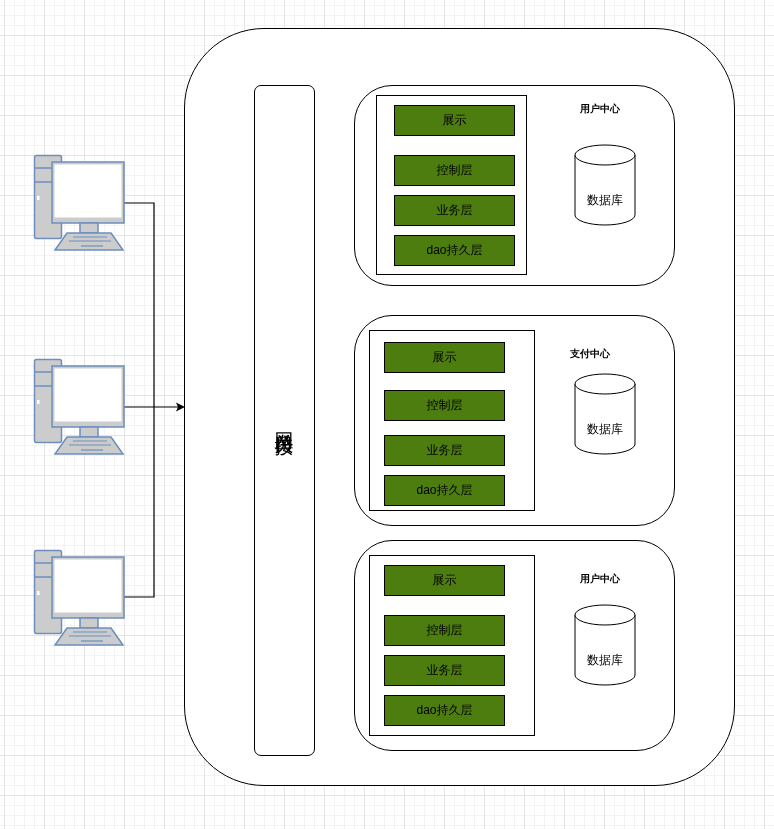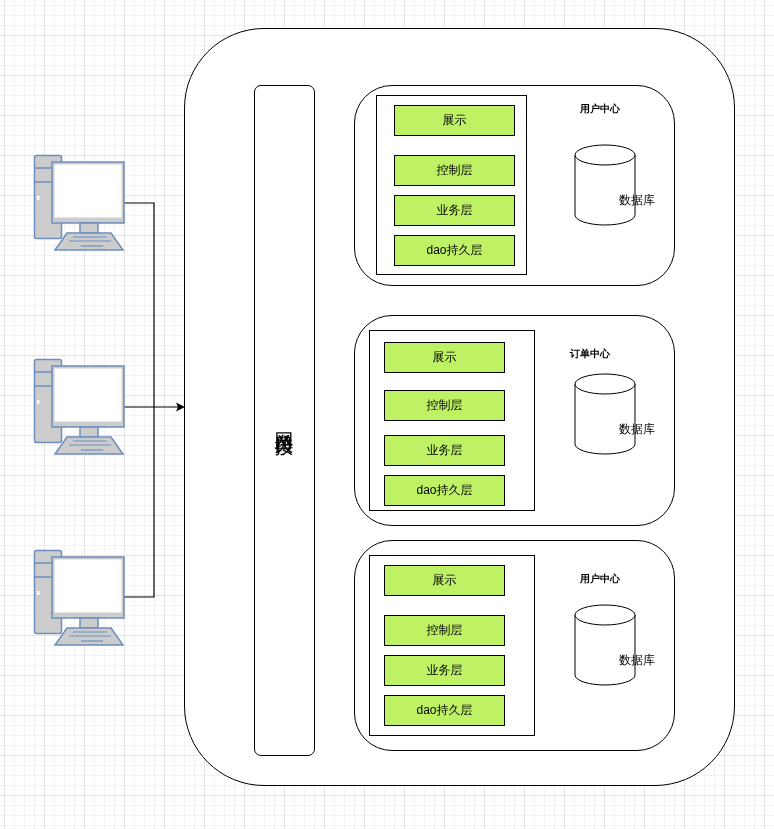--- a/index.html
+++ b/index.html
@@ -15,23 +15,23 @@
     background-position:4px 35px, 4px 35px, 4px 5px, 4px 5px;
     font-family:"Liberation Sans","DejaVu Sans",sans-serif;
     color:#000;
   }
   .abs { position:absolute; box-sizing:border-box; }
   #outer { left:184px; top:28px; width:551px; height:758px; border:1px solid #000; border-radius:80px; background:#fff; }
   #gateway { left:254px; top:85px; width:61px; height:671px; border:1px solid #000; border-radius:7px; background:#fff; display:flex; align-items:center; justify-content:center; }
   #gateway span { writing-mode:vertical-rl; text-orientation:upright; font-size:19px; letter-spacing:2px; line-height:1; }
   .center { border:1px solid #000; border-radius:38px; background:#fff; }
   .inner { border:1px solid #000; background:#fff; }
-  .layer { border:1px solid #000; background:#bef264; font-size:12px; display:flex; align-items:center; justify-content:center; }
+  .layer { border:1px solid #000; background:#4d7c0f; font-size:12px; display:flex; align-items:center; justify-content:center; }
   .ctitle { font-size:10px; white-space:nowrap;font-weight:bold; }
-  .db-label { font-size:12px;margin-left:32px; }
+  .db-label { font-size:12px; }
   svg { position:absolute; overflow:visible; }
 </style>
 </head>
 <body>
 
 <svg width="774" height="829" style="left:0;top:0;">
   <polyline points="124,203 154,203 154,407" fill="none" stroke="#000" stroke-width="1.2"></polyline>
   <polyline points="124,597 154,597 154,407" fill="none" stroke="#000" stroke-width="1.2"></polyline>
   <line x1="124" y1="407" x2="178" y2="407" stroke="#000" stroke-width="1.2"></line>
   <polygon points="185,407 176,402.5 178,407 176,411.5" fill="#000"></polygon>
@@ -115,21 +115,21 @@
   </div>
 <div class="abs layer" style="left:384px;top:390px;width:121px;height:31px;">
     <span>控制层</span>
   </div>
 <div class="abs layer" style="left:384px;top:435px;width:121px;height:31px;">
     <span>业务层</span>
   </div>
 <div class="abs layer" style="left:384px;top:475px;width:121px;height:31px;">
     <span>dao持久层</span>
   </div>
-<div class="abs ctitle" style="left:570px;top:347px;">订单中心</div>
+<div class="abs ctitle" style="left:570px;top:347px;">支付中心</div>
 <div class="abs" style="left:574px;top:373px;">
     <svg width="62" height="82" style="left:0;top:0">
       <path d="M1,11 L1,71 A30,10 0 0 0 61,71 L61,11" fill="#fff" stroke="#000" stroke-width="1"></path>
       <ellipse cx="31" cy="11" rx="30" ry="10" fill="#fff" stroke="#000" stroke-width="1"></ellipse>
     </svg>
     <div class="abs db-label" style="left:0;top:48px;width:62px;text-align:center;">数据库</div>
   </div>
 
 <div class="abs center" style="left:354px;top:540px;width:321px;height:211px;"></div>
 <div class="abs inner" style="left:369px;top:555px;width:166px;height:181px;"></div>

